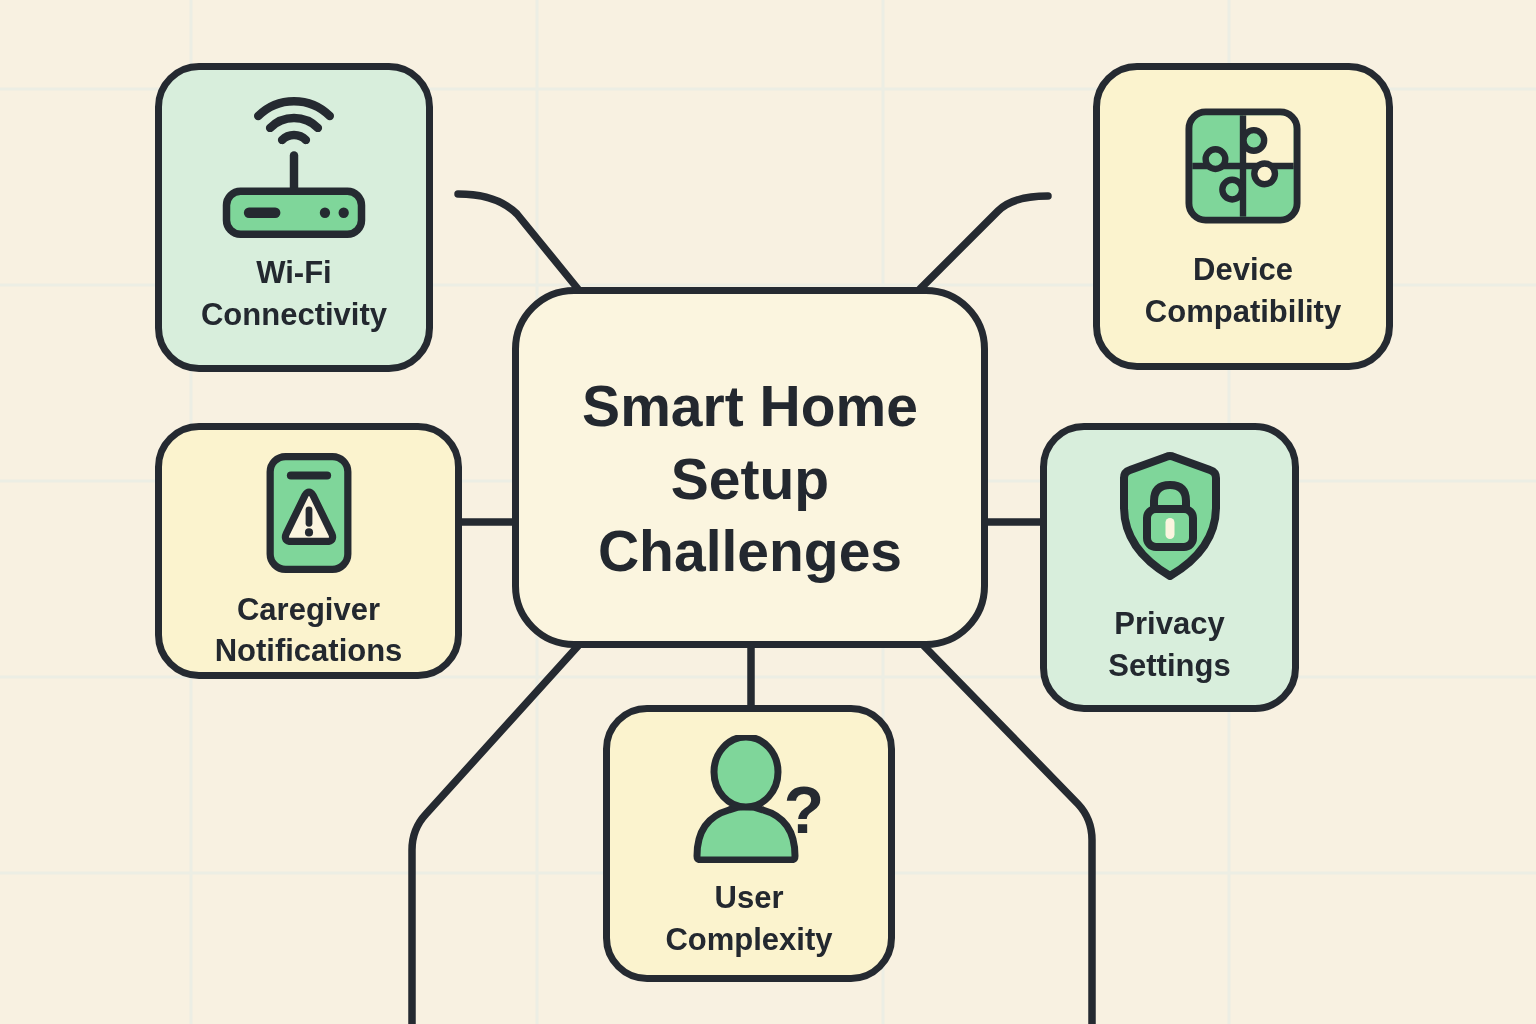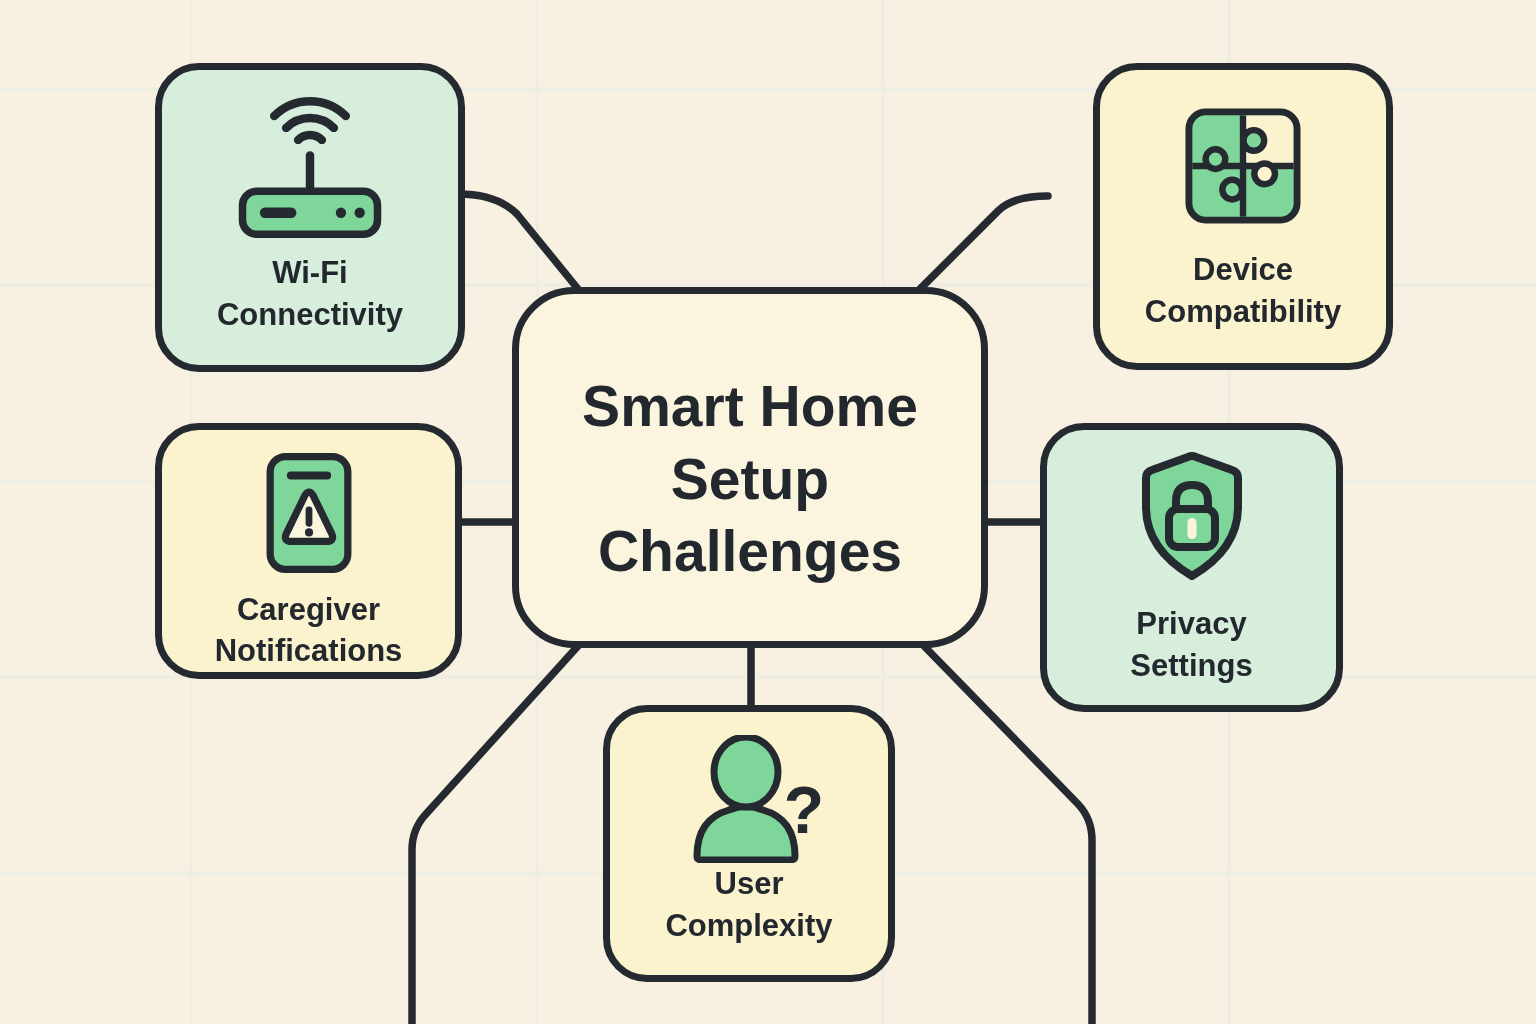--- a/index.html
+++ b/index.html
@@ -40,21 +40,21 @@
     text-align:center;
     color:#23282f;
     max-width:400px;
     margin-top:23px;
   }
   
   .n-wifi .icon{margin-top:14px;}      .n-wifi .label{margin-top:8px;max-width:250px;}
   .n-device .icon{margin-top:37px;}    .n-device .label{margin-top:24px;max-width:260px;}
   .n-care .icon{margin-top:22px;}      .n-care .label{margin-top:15px;max-width:260px;}
   .n-privacy .icon{margin-top:19px;}   .n-privacy .label{margin-top:18px;max-width:210px;}
-  .n-user .icon{margin-top:23px;}      .n-user .label{margin-top:0;max-width:200px;}
+  .n-user .icon{margin-top:23px;}      .n-user .label{margin-top:14px;max-width:200px;}
 </style>
 </head>
 <body>
 
 <div class="canvas">
 
   <svg class="wires" viewBox="0 0 1536 1024">
     <g stroke="#eceee4" stroke-width="3">
       <line x1="191" y1="0" x2="191" y2="1024"></line>
       <line x1="537" y1="0" x2="537" y2="1024"></line>
@@ -70,21 +70,21 @@
       <path d="M458,194 Q497,194 517,214 L578,289"></path>
       <path d="M920,289 L998,211 Q1013,196 1048,196"></path>
       <path d="M458,522 H514"></path>
       <path d="M984,522 H1044"></path>
       <path d="M751,644 V708"></path>
       <path d="M578,646 L426,814 Q412,829 412,850 V1026"></path>
       <path d="M924,646 L1078,804 Q1092,819 1092,840 V1026"></path>
     </g>
   </svg>
 
-  <div class="node mint n-wifi" style="left:155px;top:63px;width:310px;height:309px">
+  <div class="node mint n-wifi" style="left:155px;top:63px;width:278px;height:309px">
     <svg class="icon" width="150" height="160" viewBox="0 0 160 170">
       <g stroke="#252a31" stroke-width="9" fill="none" stroke-linecap="round">
         <path d="M41.8,33.8 A54,54 0 0 1 118.2,33.8"></path>
         <path d="M54.5,46.5 A36,36 0 0 1 105.5,46.5"></path>
         <path d="M67.3,59.3 A18,18 0 0 1 92.7,59.3"></path>
         <path d="M80,76 V114"></path>
       </g>
       <rect x="8" y="114" width="144" height="46" rx="15" fill="#7fd69a" stroke="#252a31" stroke-width="8"></rect>
       <path d="M32,137 H60" stroke="#252a31" stroke-width="11" stroke-linecap="round"></path>
       <circle cx="113" cy="137" r="5.5" fill="#252a31"></circle>
@@ -114,21 +114,21 @@
     <svg class="icon" width="100" height="135" viewBox="0 0 100 135">
       <rect x="7" y="5" width="86" height="125" rx="17" fill="#7fd69a" stroke="#252a31" stroke-width="8"></rect>
       <path d="M30,26 H70" stroke="#252a31" stroke-width="9" stroke-linecap="round"></path>
       <path d="M45.5,48 Q50,41 54.5,48 L75,90 Q79,99 69,99 H31 Q21,99 25,90 Z" fill="#fbf5df" stroke="#252a31" stroke-width="8" stroke-linejoin="round"></path>
       <line x1="50" y1="64" x2="50" y2="79" stroke="#252a31" stroke-width="7.5" stroke-linecap="round"></line>
       <circle cx="50" cy="89" r="4.5" fill="#252a31"></circle>
     </svg>
     <div class="label">Caregiver Notifications</div>
   </div>
 
-  <div class="node mint n-privacy" style="left:1040px;top:423px;width:303px;height:289px">
+  <div class="node mint n-privacy" style="left:1040px;top:423px;width:259px;height:289px">
     <svg class="icon" width="120" height="136" viewBox="0 0 120 136">
       <path d="M60,7 Q62,7 64,8 L100,21 Q106,23 106,29 V58 Q106,100 60,127 Q14,100 14,58 V29 Q14,23 20,21 L56,8 Q58,7 60,7 Z" fill="#7fd69a" stroke="#252a31" stroke-width="8" stroke-linejoin="round"></path>
       <path d="M44,62 V52 Q44,36 60,36 Q76,36 76,52 V62" fill="none" stroke="#252a31" stroke-width="8" stroke-linecap="round"></path>
       <rect x="37" y="60" width="46" height="38" rx="9" fill="#7fd69a" stroke="#252a31" stroke-width="8"></rect>
       <rect x="55.5" y="69" width="9" height="21" rx="4.5" fill="#fbf5df"></rect>
     </svg>
     <div class="label">Privacy Settings</div>
   </div>
 
   <div class="node yellow n-user" style="left:603px;top:705px;width:292px;height:277px">

